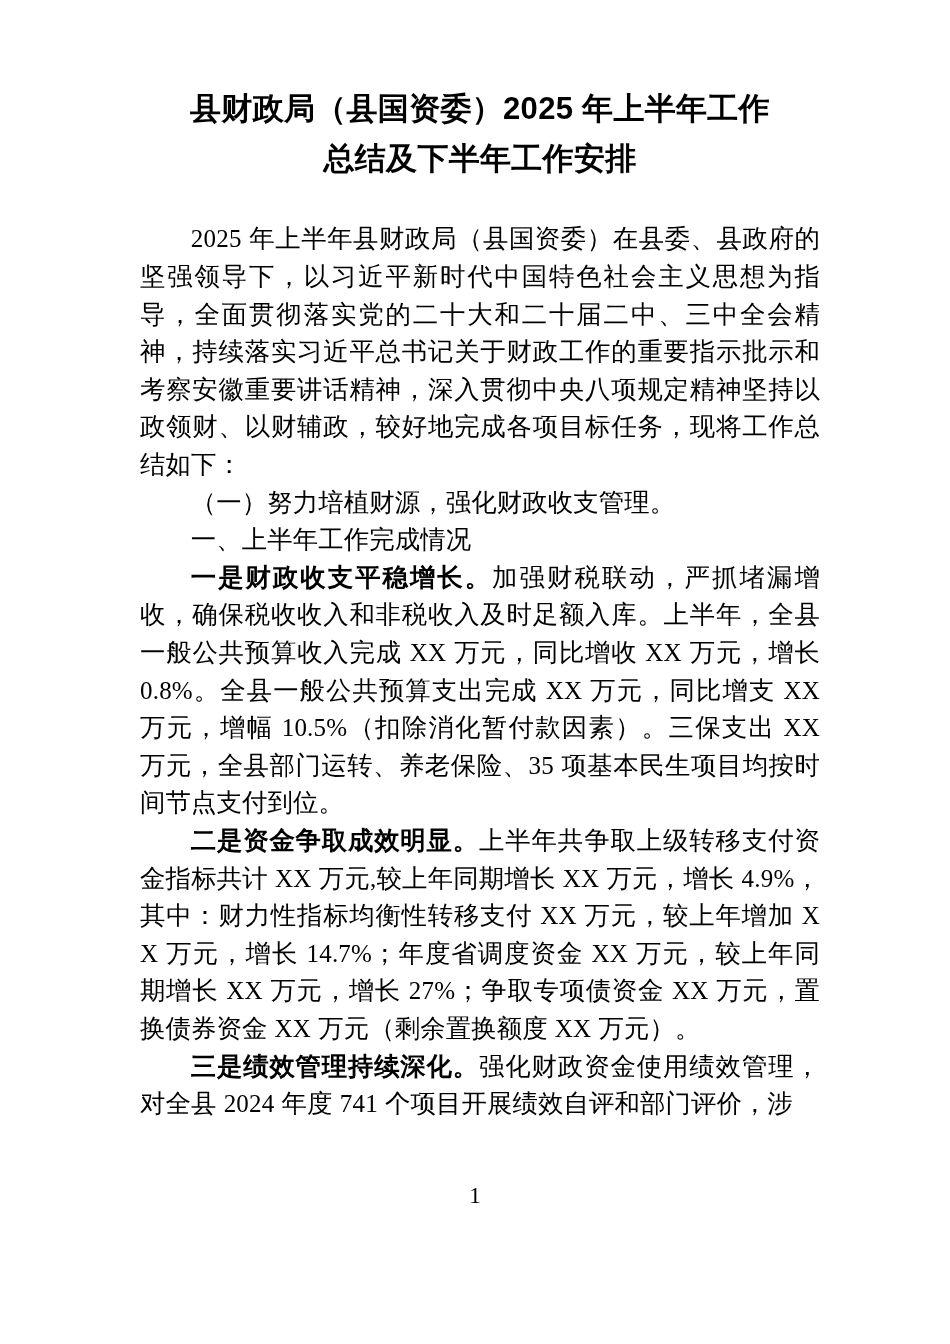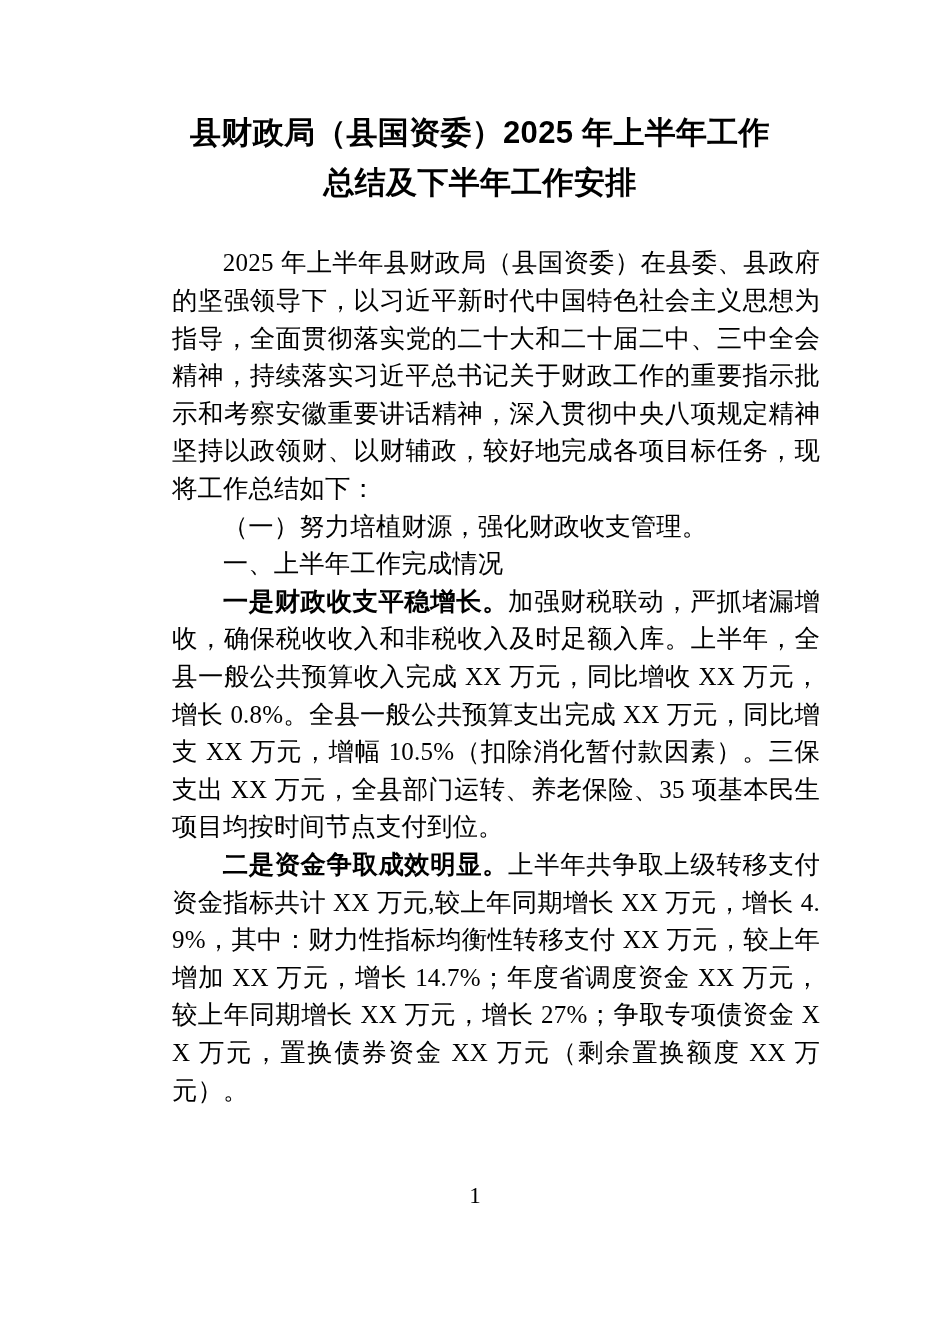--- a/index.html
+++ b/index.html
@@ -19,21 +19,21 @@
   .content {
     position: absolute;
     left: 140px;
     top: 0;
     width: 680px;
   }
 
   
   .doc-title {
     margin: 0;
-    padding-top: 108px;
+    padding-top: 84px;
     font-family: "Liberation Sans", sans-serif;
     font-weight: 600;
     font-size: 31px;
     line-height: 1.62;
     text-align: center;
     letter-spacing: 0.3px;
     color: #000;
     white-space: pre-line;
   }
 
@@ -47,21 +47,20 @@
     font-size: 25.4px;
     line-height: 37.6px;
     text-align: justify;
     text-justify: inter-ideograph;
     letter-spacing: 0.1px;
     color: #000;
     word-break: break-all;
   }
   p.indent {
     text-indent: 2em;
-    margin-left: 32px;
   }
   p.para b,
   p.para strong {
     font-weight: 700;
     letter-spacing: 0;
   }
 
   
   .lat {
     font-family: "Liberation Serif", serif;
@@ -96,19 +95,20 @@
       <p class="para indent"><span class="lat">2025</span> 年上半年县财政局（县国资委）在县委、县政府的坚强领导下，以习近平新时代中国特色社会主义思想为指导，全面贯彻落实党的二十大和二十届二中、三中全会精神，持续落实习近平总书记关于财政工作的重要指示批示和考察安徽重要讲话精神，深入贯彻中央八项规定精神坚持以政领财、以财辅政，较好地完成各项目标任务，现将工作总结如下：</p>
 
       <p class="para indent">（一）努力培植财源，强化财政收支管理。</p>
 
       <p class="para indent">一、上半年工作完成情况</p>
 
       <p class="para indent"><b>一是财政收支平稳增长。</b>加强财税联动，严抓堵漏增收，确保税收收入和非税收入及时足额入库。上半年，全县一般公共预算收入完成 <span class="lat">XX</span> 万元，同比增收 <span class="lat">XX</span> 万元，增长 <span class="lat">0.8%</span>。全县一般公共预算支出完成 <span class="lat">XX</span> 万元，同比增支 <span class="lat">XX</span> 万元，增幅 <span class="lat">10.5%</span>（扣除消化暂付款因素）。三保支出 <span class="lat">XX</span> 万元，全县部门运转、养老保险、<span class="lat">35</span> 项基本民生项目均按时间节点支付到位。</p>
 
       <p class="para indent"><b>二是资金争取成效明显。</b>上半年共争取上级转移支付资金指标共计 <span class="lat">XX</span> 万元<span class="lat">,</span>较上年同期增长 <span class="lat">XX</span> 万元，增长 <span class="lat">4.9%</span>，其中：财力性指标均衡性转移支付 <span class="lat">XX</span> 万元，较上年增加 <span class="lat">XX</span> 万元，增长 <span class="lat">14.7%</span>；年度省调度资金 <span class="lat">XX</span> 万元，较上年同期增长 <span class="lat">XX</span> 万元，增长 <span class="lat">27%</span>；争取专项债资金 <span class="lat">XX</span> 万元，置换债券资金 <span class="lat">XX</span> 万元（剩余置换额度 <span class="lat">XX</span> 万元）。</p>
 
+      <p class="para indent"><b>三是绩效管理持续深化。</b>强化财政资金使用绩效管理，对全县 <span class="lat">2024</span> 年度 <span class="lat">741</span> 个项目开展绩效自评和部门评价，涉</p>
 
     </div>
   </div>
 
   <div class="page-number">1</div>
 
 </div>
 
 </body></html>

